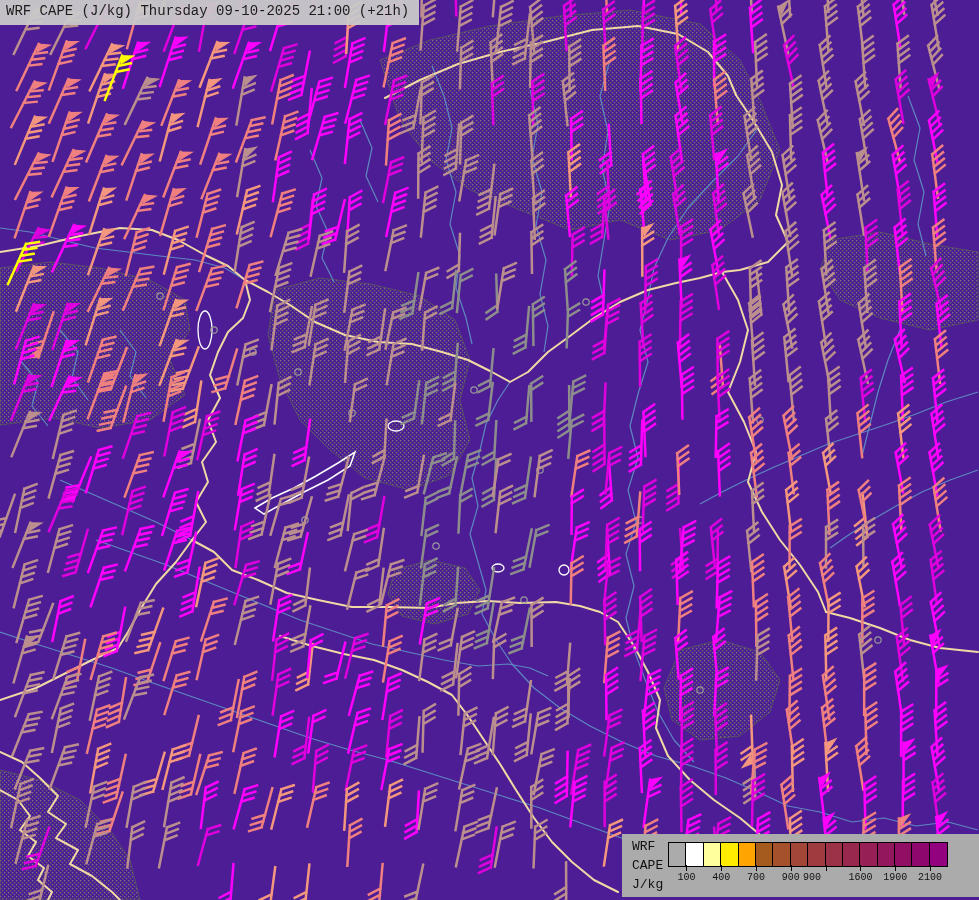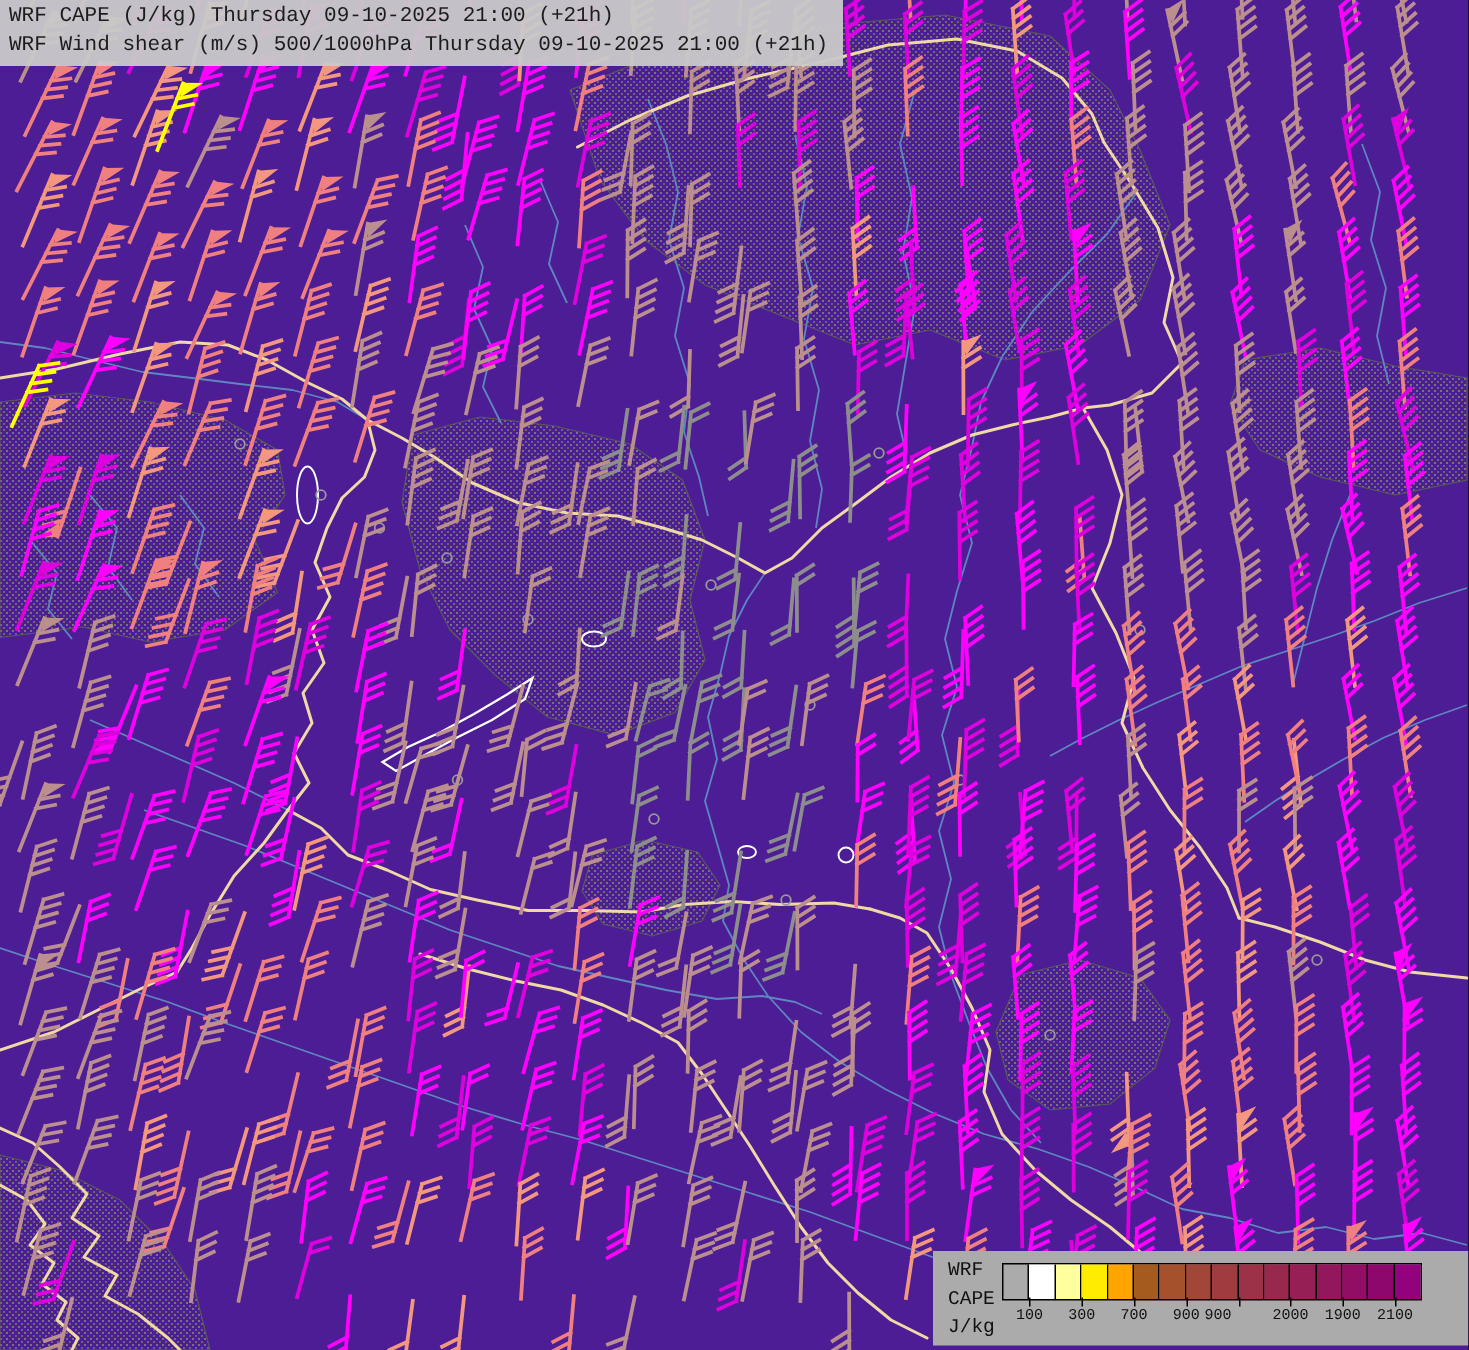--- a/index.html
+++ b/index.html
@@ -2056,21 +2056,20 @@
           <path d="M0,-47.5 L11,-51.5 L2,-39.5 Z" fill="#ffff00" stroke="#ffff00"></path>
         </g>
         <g transform="translate(8,284) rotate(24.2)">
           <path d="M0,0 L0,-44 M0,-44 L11,-51 M0,-37.5 L11,-44.5 M0,-31 L11,-38 M0,-24.5 L11,-31.5" stroke="#ffff00" stroke-width="2.5" fill="none" stroke-linecap="square"></path>
         </g>
       </g>
   </svg>
 
   <div id="titlebox">
     <div>WRF CAPE (J/kg) Thursday 09-10-2025 21:00 (+21h)</div>
-    <div>WRF Wind shear (m/s) 500/1000hPa Thursday 09-10-2025 21:00 (+21h)</div>
   </div>
 
   <div id="legendbox">
     <div id="legend-label">
       <div>WRF</div>
       <div>CAPE</div>
       <div>J/kg</div>
     </div>
     <div id="legend-bar">
         <div class="lcell"></div>
@@ -2087,28 +2086,28 @@
         <div class="lcell" style="background: rgb(150, 32, 85);"></div>
         <div class="lcell" style="background: rgb(147, 23, 92);"></div>
         <div class="lcell" style="background: rgb(144, 15, 100);"></div>
         <div class="lcell" style="background: rgb(141, 7, 108);"></div>
         <div class="lcell" style="background: rgb(147, 2, 126);"></div>
       </div>
     <div id="legend-ticks">
         <div class="ltick" style="left: 64.4px;"></div>
         <div class="llab" style="left: 64.4px;">100</div>
         <div class="ltick" style="left: 99.2px;"></div>
-        <div class="llab" style="left: 99.2px;">300</div>
+        <div class="llab" style="left: 99.2px;">400</div>
         <div class="ltick" style="left: 134px;"></div>
         <div class="llab" style="left: 134px;">700</div>
         <div class="ltick" style="left: 168.8px;"></div>
         <div class="llab" style="left: 168.8px;">900</div>
         <div class="ltick" style="left: 203.6px;"></div>
         <div class="llab" style="left: 190px;">900</div>
         <div class="ltick" style="left: 238.4px;"></div>
-        <div class="llab" style="left: 238.4px;">2000</div>
+        <div class="llab" style="left: 238.4px;">1600</div>
         <div class="ltick" style="left: 273.2px;"></div>
         <div class="llab" style="left: 273.2px;">1900</div>
         <div class="ltick" style="left: 308px;"></div>
         <div class="llab" style="left: 308px;">2100</div>
       </div>
   </div>
 </div>
 
 </body></html>

